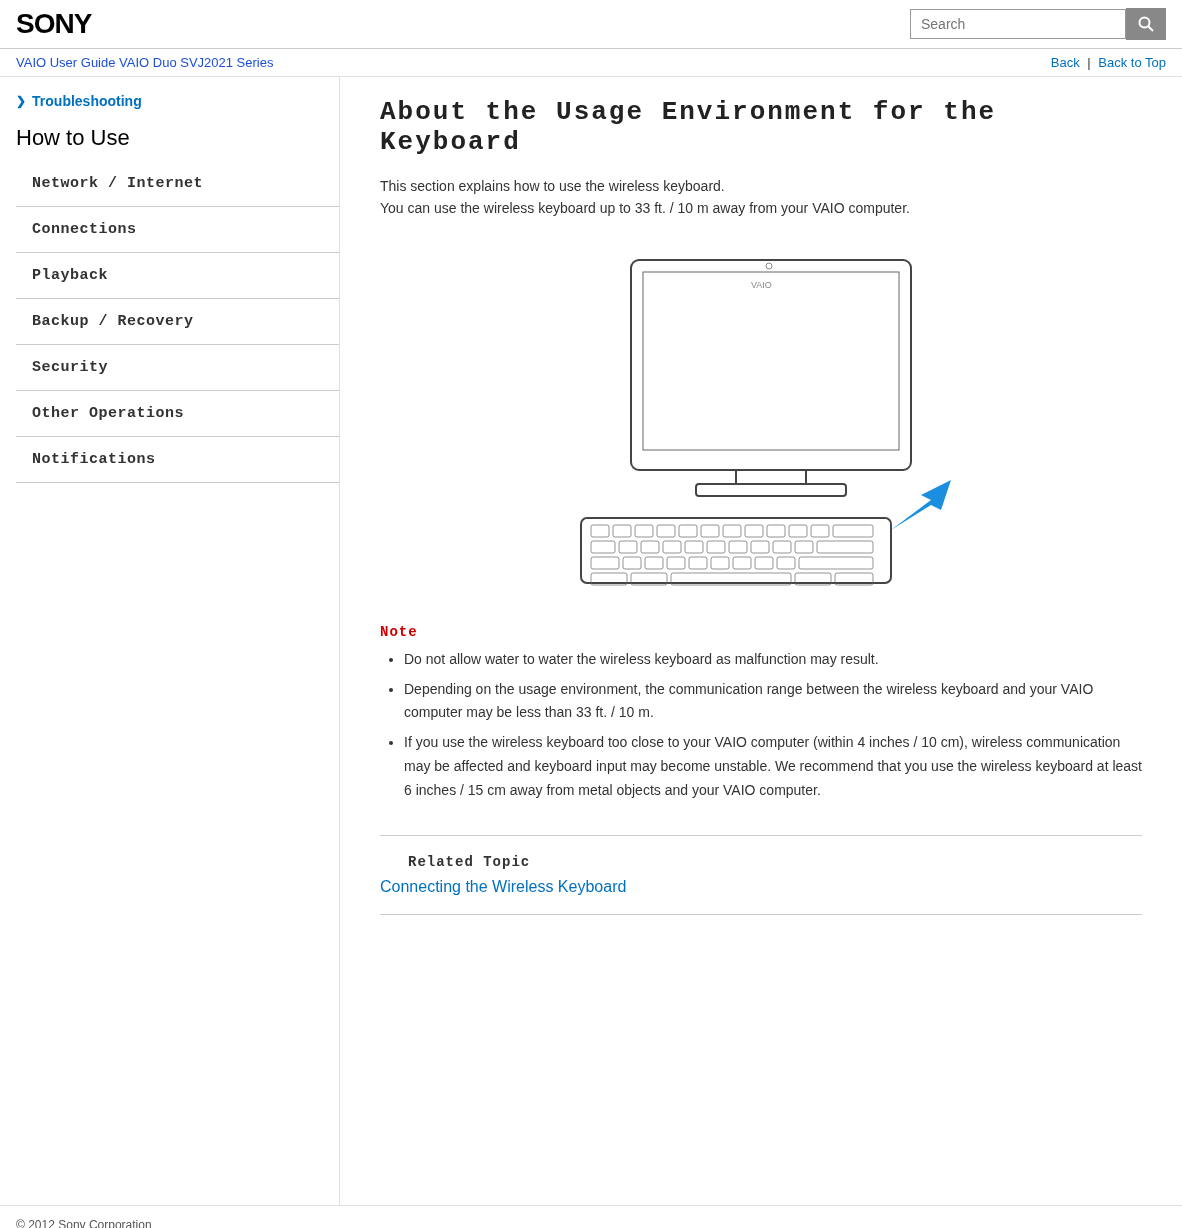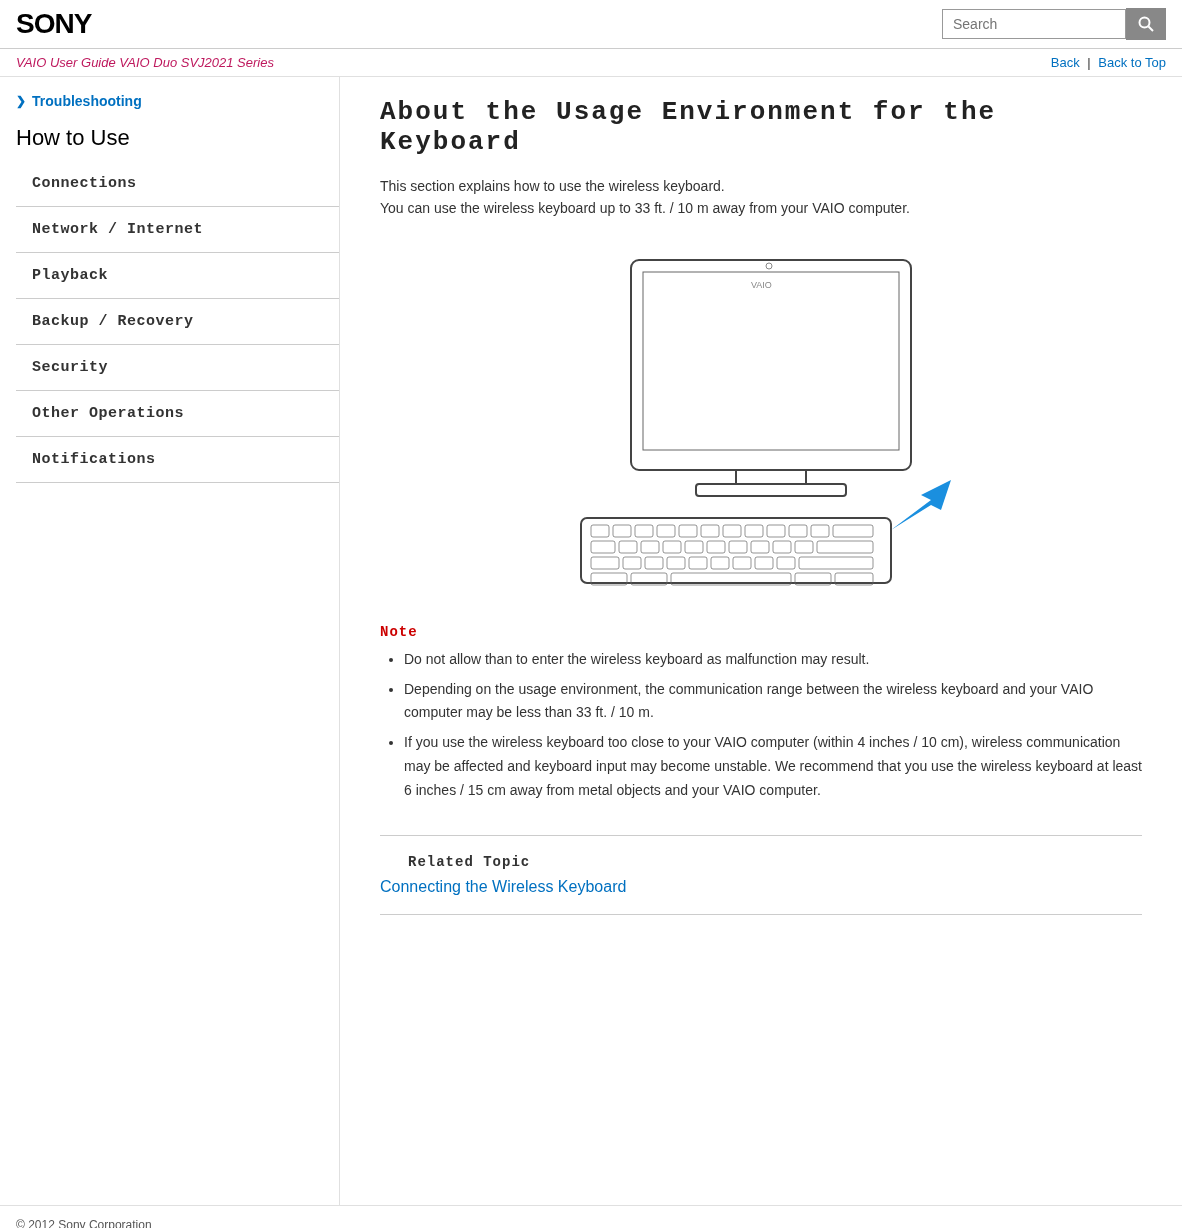--- a/index.html
+++ b/index.html
@@ -20,21 +20,21 @@
       font-family: 'Arial Black', Arial, sans-serif;
     }
     #search-area {
       display: flex;
       align-items: center;
     }
     #search-input {
       border: 1px solid #999;
       padding: 6px 10px;
       font-size: 14px;
-      width: 184px;
+      width: 216px;
       outline: none;
       color: #999;
     }
     #search-button {
       background: #888;
       border: 1px solid #888;
       width: 40px;
       height: 32px;
       cursor: pointer;
       display: flex;
@@ -46,21 +46,21 @@
     
     #nav-bar {
       display: flex;
       align-items: center;
       justify-content: space-between;
       padding: 6px 16px;
       font-size: 13px;
       color: #333;
       border-bottom: 1px solid #e0e0e0;
     }
-    #nav-title { font-size: 13px; color: #be185d; font-style: italic; }
+    #nav-title { font-size: 13px; color: #1d4ed8; }
     #nav-links a { color: #0070c0; text-decoration: none; font-size: 13px; }
     #nav-links span { color: #333; margin: 0 4px; }
 
     
     #main-layout {
       display: flex;
       min-height: calc(100vh - 100px);
     }
 
     
@@ -213,22 +213,22 @@
   </div>
 </div>
 
 <div id="main-layout">
 
   <div id="sidebar">
     <a id="troubleshooting-link" href="#">Troubleshooting</a>
     <h2 id="how-to-use-heading">How to Use</h2>
     <nav id="sidebar-nav">
 
+        <a href="#" class="sidebar-nav-item">Network / Internet</a>
         <a href="#" class="sidebar-nav-item">Connections</a>
-        <a href="#" class="sidebar-nav-item">Network / Internet</a>
         <a href="#" class="sidebar-nav-item">Playback</a>
         <a href="#" class="sidebar-nav-item">Backup / Recovery</a>
         <a href="#" class="sidebar-nav-item">Security</a>
         <a href="#" class="sidebar-nav-item">Other Operations</a>
         <a href="#" class="sidebar-nav-item">Notifications</a>
       </nav>
   </div>
 
   <div id="content">
     <h1 id="page-title">About the Usage Environment for the Keyboard</h1>
@@ -298,21 +298,21 @@
         <rect x="314" y="333" width="38" height="12" rx="2"></rect>
       </g>
 
       <polygon points="370,290 410,260 400,255 430,240 420,270 410,265" fill="#1a8fdf" stroke="none"></polygon>
     </svg>
 
     <div id="note-section">
       <div id="note-label">Note</div>
       <ul id="note-list">
 
-      <li>Do not allow than to enter the wireless keyboard as malfunction may result.</li>
+      <li>Do not allow water to water the wireless keyboard as malfunction may result.</li>
           <li>Depending on the usage environment, the communication range between the wireless keyboard and your VAIO computer may be less than 33 ft. / 10 m.</li>
           <li>If you use the wireless keyboard too close to your VAIO computer (within 4 inches / 10 cm), wireless communication may be affected and keyboard input may become unstable. We recommend that you use the wireless keyboard at least 6 inches / 15 cm away from metal objects and your VAIO computer.</li>
         </ul>
     </div>
 
     <div id="related-topic-section">
       <div id="related-topic-heading">Related Topic</div>
       <a id="related-topic-link" href="#">Connecting the Wireless Keyboard</a>
     </div>
   </div>

